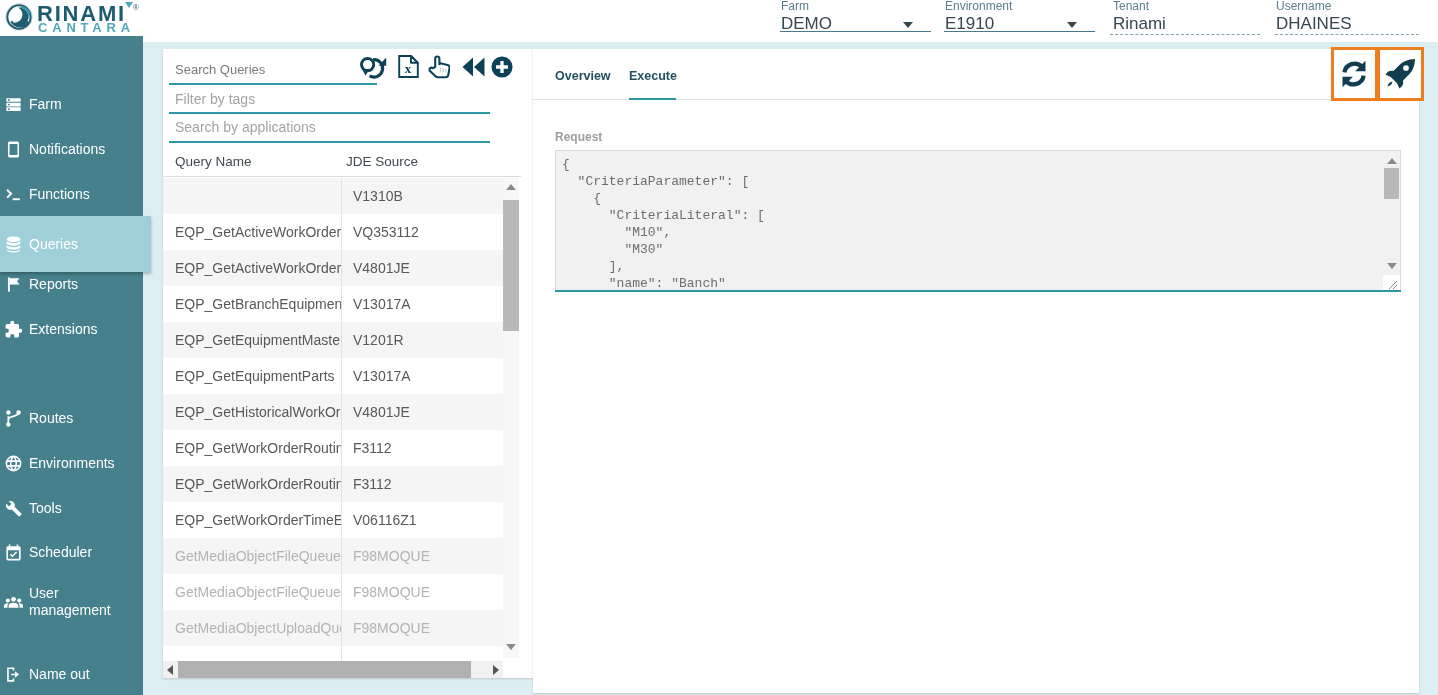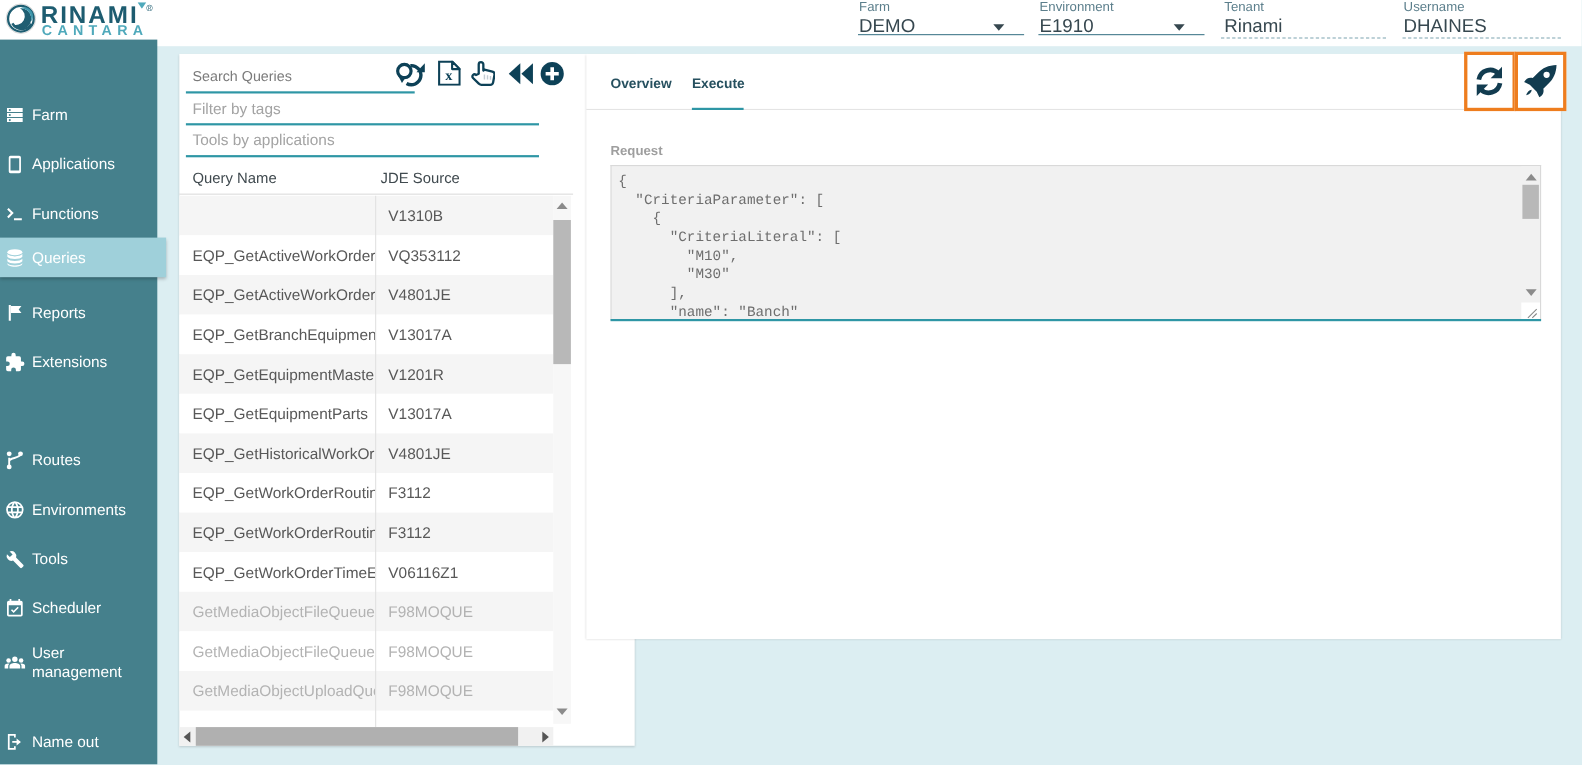--- a/index.html
+++ b/index.html
@@ -21,21 +21,21 @@
 .cantara{position:absolute;left:38px;top:20px;font-size:13px;font-weight:bold;color:#4fa9bb;letter-spacing:4.8px}
 
 
 #sidebar{position:absolute;left:0;top:36px;width:143px;height:659px;background:#45808c;z-index:3}
 .sitem{position:absolute;left:0;width:143px;height:45px;display:flex;align-items:center;color:#fff;font-size:14px}
 .sitem .ic{width:19px;height:19px;margin-left:4px;margin-right:6px;flex:0 0 auto}
 .sitem.active{background:#9fd0da;width:151px;box-shadow:0 2px 3px rgba(0,0,0,0.25)}
 
 
 #lcard{position:absolute;left:163px;top:49px;width:414px;height:629px;background:#fff;box-shadow:0 1px 2px rgba(0,0,0,0.15)}
-#rcard{position:absolute;left:533px;top:49px;width:886px;height:532px;background:#fff;box-shadow:0 1px 2px rgba(0,0,0,0.15)}
+#rcard{position:absolute;left:533px;top:49px;width:886px;height:644px;background:#fff;box-shadow:0 1px 2px rgba(0,0,0,0.15)}
 
 
 .ph{color:#7b7b7b;font-size:13px}
 .ph2{color:#a3a3a3;font-size:14px}
 .tealline{position:absolute;height:2px;background:#2e96a5}
 .thead{position:absolute;font-size:13.5px;font-weight:normal;color:#404a4f}
 .trow{position:absolute;left:0;width:341px;height:36px;font-size:14px;color:#585858;display:flex;align-items:center;overflow:hidden}
 .trow .c1{position:absolute;left:12px;top:0;height:36px;line-height:36px;width:166px;overflow:hidden;white-space:nowrap}
 .trow .c2{position:absolute;left:190px;top:0;height:36px;line-height:36px;white-space:nowrap}
 .sb-thumb{background:#b8b8b8}
@@ -105,30 +105,30 @@
         <circle cx="6.2" cy="6.3" r="1.2" fill="#45808c"></circle>
         <circle cx="6.2" cy="12.1" r="1.2" fill="#45808c"></circle>
         <circle cx="6.2" cy="17.9" r="1.2" fill="#45808c"></circle>
       </svg>
       <span style="width:86px;line-height:17px">Farm</span>
     </div>
     <div class="sitem" style="top:91px;height:45px">
       <svg class="ic" viewBox="0 0 24 24">
         <path fill="#fff" d="M7 2h10a2 2 0 0 1 2 2v16a2 2 0 0 1-2 2H7a2 2 0 0 1-2-2V4a2 2 0 0 1 2-2zm0 3v14h10V5z"></path>
       </svg>
-      <span style="width:86px;line-height:17px">Applications</span>
+      <span style="width:86px;line-height:17px">Notifications</span>
     </div>
     <div class="sitem" style="top:136px;height:45px">
       <svg class="ic" viewBox="0 0 24 24">
         <path d="M4 6l5 5-5 5" stroke="#fff" stroke-width="2.4" fill="none"></path>
         <path d="M11 18h9" stroke="#fff" stroke-width="2.4"></path>
       </svg>
       <span style="width:86px;line-height:17px">Functions</span>
     </div>
-    <div class="sitem active" style="top:180px;height:36px">
+    <div class="sitem active" style="top:180px;height:56px">
       <svg class="ic" viewBox="0 0 24 24">
         <ellipse cx="12" cy="5.4" rx="8.6" ry="3.4" fill="#fff"></ellipse>
         <path fill="#fff" d="M3.4 7.6c1.5 1.7 4.7 2.6 8.6 2.6s7.1-.9 8.6-2.6v3c-1.5 1.7-4.7 2.6-8.6 2.6s-7.1-.9-8.6-2.6zM3.4 12.8c1.5 1.7 4.7 2.6 8.6 2.6s7.1-.9 8.6-2.6v3c-1.5 1.7-4.7 2.6-8.6 2.6s-7.1-.9-8.6-2.6zM3.4 18c1.5 1.7 4.7 2.6 8.6 2.6s7.1-.9 8.6-2.6v.6c0 1.9-3.9 3.4-8.6 3.4S3.4 20.5 3.4 18.6z"></path>
       </svg>
       <span style="width:86px;line-height:17px">Queries</span>
     </div>
     <div class="sitem" style="top:226px;height:45px">
       <svg class="ic" viewBox="0 0 24 24">
         <path fill="#fff" d="M5 3h2.4v18H5z"></path>
         <path fill="#fff" d="M7.4 4h12.2l-3.2 4 3.2 4H7.4z"></path>
@@ -214,21 +214,21 @@
       <path d="M22.5 0.5 L22.5 19.5 L12 10 Z" fill="#0d4157"></path>
     </svg>
 
     <svg width="22" height="22" viewBox="0 0 24 24" style="position:absolute;left:132px;top:1px">
       <circle cx="12" cy="12" r="11.5" fill="#0d4157"></circle>
       <path d="M12 5.5 L12 18.5 M5.5 12 L18.5 12" stroke="#fff" stroke-width="3.6"></path>
     </svg>
   </div>
   <div class="ph2" style="position:absolute;left:12px;top:42px">Filter by tags</div>
   <div class="tealline" style="left:5.5px;top:63px;width:321px"></div>
-  <div class="ph2" style="position:absolute;left:12px;top:70px">Tools by applications</div>
+  <div class="ph2" style="position:absolute;left:12px;top:70px">Search by applications</div>
   <div class="tealline" style="left:5.5px;top:92px;width:321px"></div>
   <div class="thead" style="left:12px;top:105px">Query Name</div>
   <div class="thead" style="left:183px;top:105px">JDE Source</div>
   <div style="position:absolute;left:0;top:127px;width:358px;border-top:1px solid #dcdcdc"></div>
   <div id="tbody" style="position:absolute;left:0;top:129px;width:341px;height:468px">
       <div class="trow" style="top:0px;background:#f5f5f5;color:#585858;width:340px">
         <span class="c2">V1310B</span>
       </div>
       <div class="trow" style="top:36px;background:#ffffff;color:#585858;width:340px">
         <span class="c1">EQP_GetActiveWorkOrderRequirements</span>

